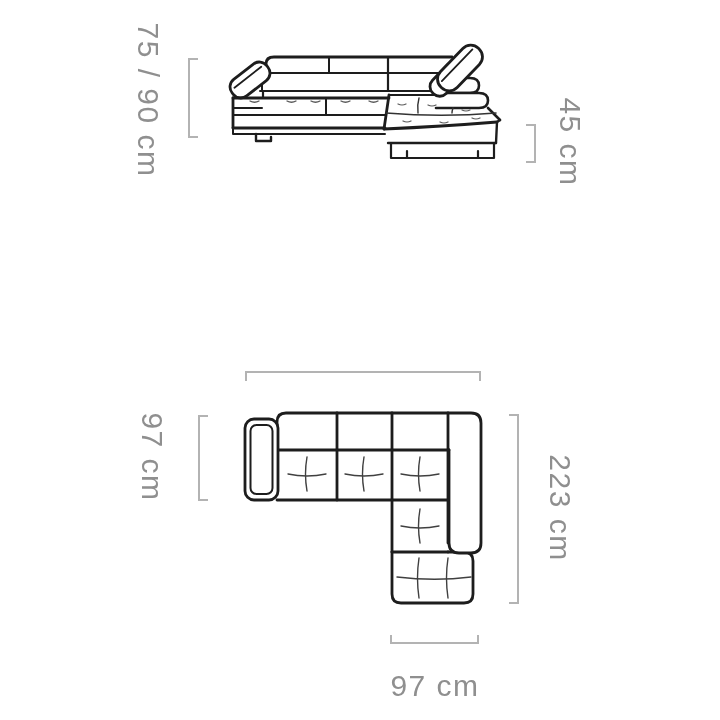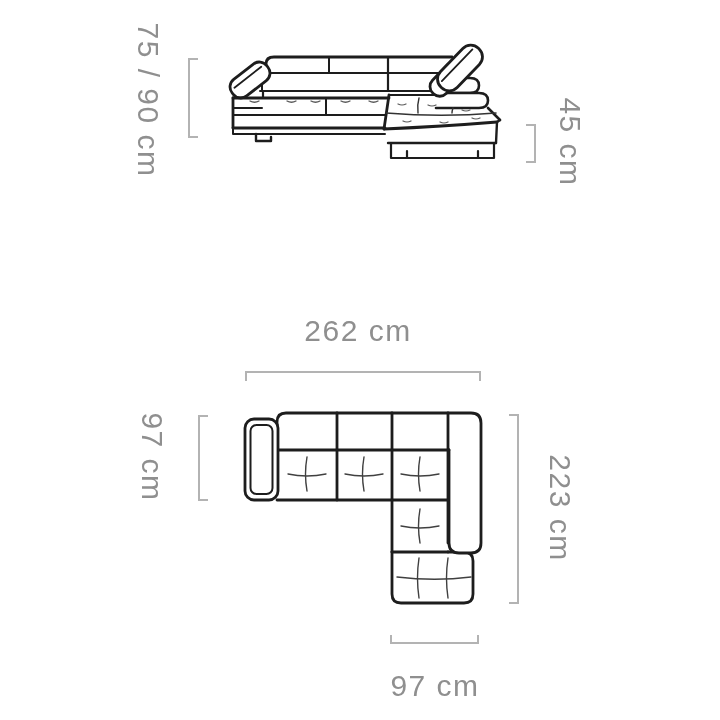--- a/index.html
+++ b/index.html
@@ -146,20 +146,19 @@
       <path d="M207,416 H199 V500 H207"></path>
       <path d="M510,415 H518 V603 H510"></path>
       <path d="M391,636 V643 H478 V636"></path>
     </g>
   </svg>
 
   <div class="dim-label vertical" style="left:148px;top:100px;">75 / 90 cm</div>
 
   <div class="dim-label vertical" style="left:570px;top:142px;">45 cm</div>
 
-  <div class="dim-label" style="left:358px;top:331px;">262 cm</div>
 
   <div class="dim-label vertical" style="left:152px;top:457px;">97 cm</div>
 
   <div class="dim-label vertical" style="left:560px;top:508px;">223 cm</div>
 
   <div class="dim-label" style="left:435px;top:686px;">97 cm</div>
 </div>
 
 </body></html>

